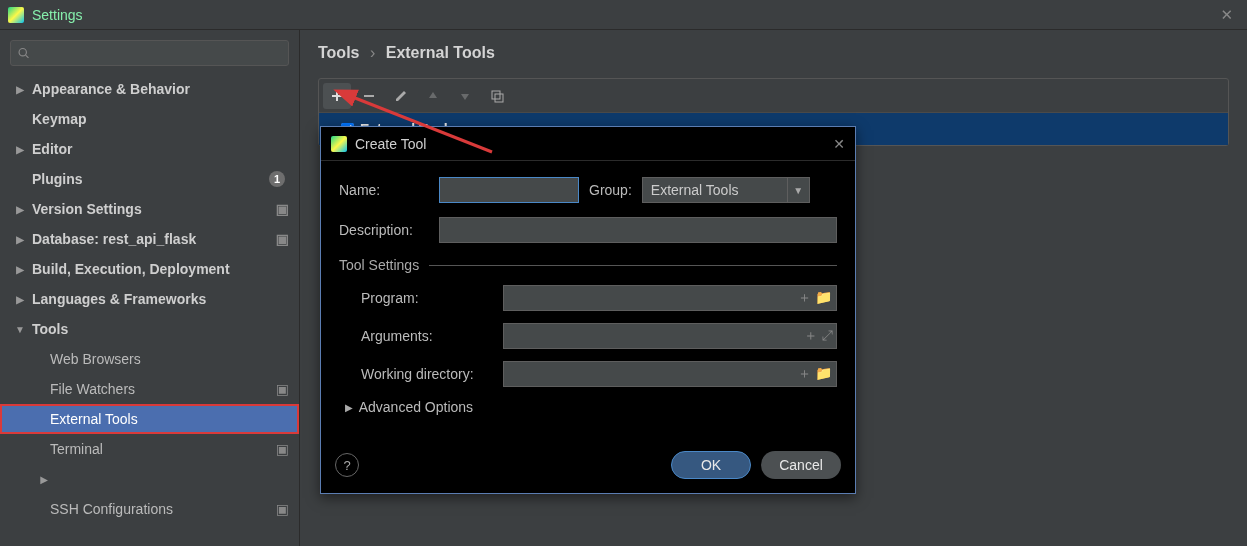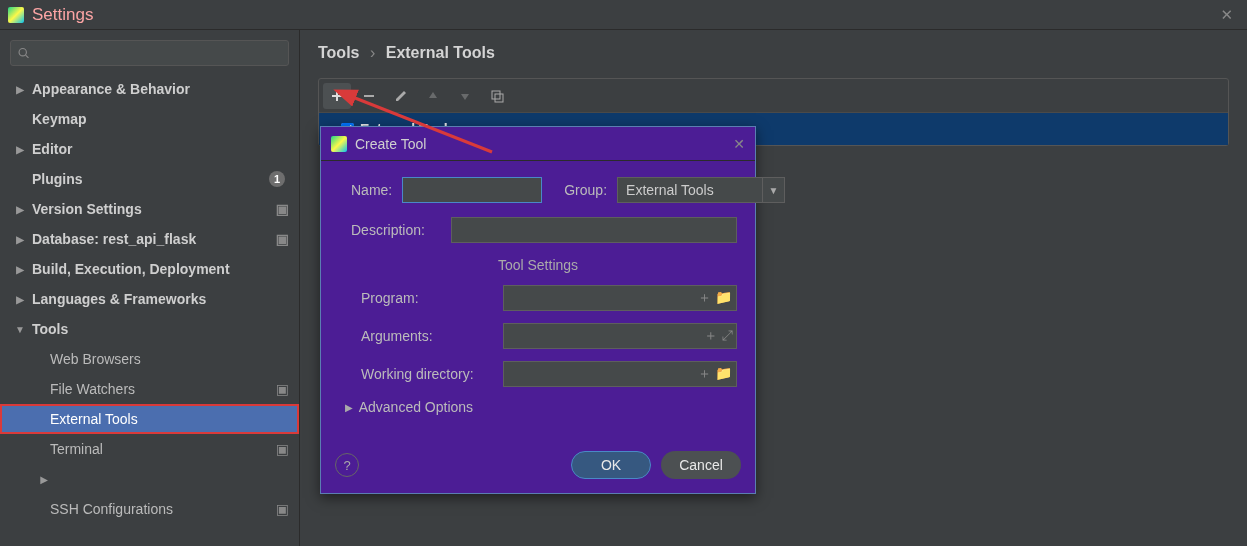--- a/index.html
+++ b/index.html
@@ -20,21 +20,21 @@
     padding: 0 8px;
     background: #3c3f41;
     border-bottom: 1px solid #2b2b2b;
   }
   .titlebar .app-icon {
     width: 16px; height: 16px;
     background: linear-gradient(135deg,#21d789 0%,#fcf84a 50%,#07c3f2 100%);
     border-radius: 2px;
     margin-right: 8px;
   }
-  .titlebar .title { color: #fca5a5; font-size: 17px; }
+  .titlebar .title { color: #86efac; font-size: 14px; }
   .titlebar .close {
     margin-left: auto;
     color: #888;
     font-size: 15px;
     cursor: pointer;
     padding: 2px 6px;
   }
   .main {
     display: flex;
     height: calc(100% - 30px);
@@ -141,22 +141,22 @@
     padding-left: 8px;
     background:#0e3a6b;
   }
   .list-row .arrow { color:#aaa; margin-right:4px;font-size:10px;}
   .list-row input[type=checkbox]{ margin-right:6px;}
   .list-row .lbl { color:#e8e8e8; font-weight:bold;}
   
   .dialog {
     position:absolute;
     left: 320px; top: 126px;
-    width: 436px;
-    background:#4c1d95;
+    width: 536px;
+    background:#000000;
     border:1px solid #5b7db2;
     box-shadow: 0 4px 12px rgba(0,0,0,.5);
   }
   .dialog-title {
     height: 34px;
     display:flex;align-items:center;
     padding: 0 10px;
     color:#cfcfcf;
     font-size:14px;
     border-bottom:1px solid #2b2b2b;
@@ -170,21 +170,21 @@
   .dialog-title .dclose {
     margin-left:auto; color:#888; cursor:pointer; font-size:14px;
   }
   .dialog-body { padding: 16px 18px 12px 18px; }
   .form-row {
     display:flex;
     align-items:center;
     margin-bottom: 14px;
     gap: 10px;
   }
-  .form-row label { color:#bbbbbb;margin-left:12px; }
+  .form-row label { color:#bbbbbb; }
   .form-input {
     background:#45494a;
     border:1px solid #5e5e5e;
     height:26px;
     color:#ddd;
     padding: 0 6px;
     outline:none;
   }
   .form-input.focused { border:1px solid #4a88c7; background:#45494a;}
   .form-input.wide { flex:1; }
@@ -195,21 +195,20 @@
   }
   .combo .carrow {
     width:22px;text-align:center;border-left:1px solid #5e5e5e;
     margin-left:auto;color:#aaa;font-size:10px;height:100%;
     display:flex;align-items:center;justify-content:center;
   }
   .section-label {
     display:flex;align-items:center;
     color:#aaa;margin: 6px 0 12px 0;
     font-size:14px;
-    flex-direction:column;
   }
   .section-label .line { flex:1;height:1px;background:#555;margin-left:10px;}
   .field-row {
     display:flex;align-items:center;margin-bottom:12px;gap:12px;
     padding-left:22px;
   }
   .field-row label { width:130px; color:#bbbbbb;}
   .field-row .input-wrap {
     flex:1;position:relative;
   }

